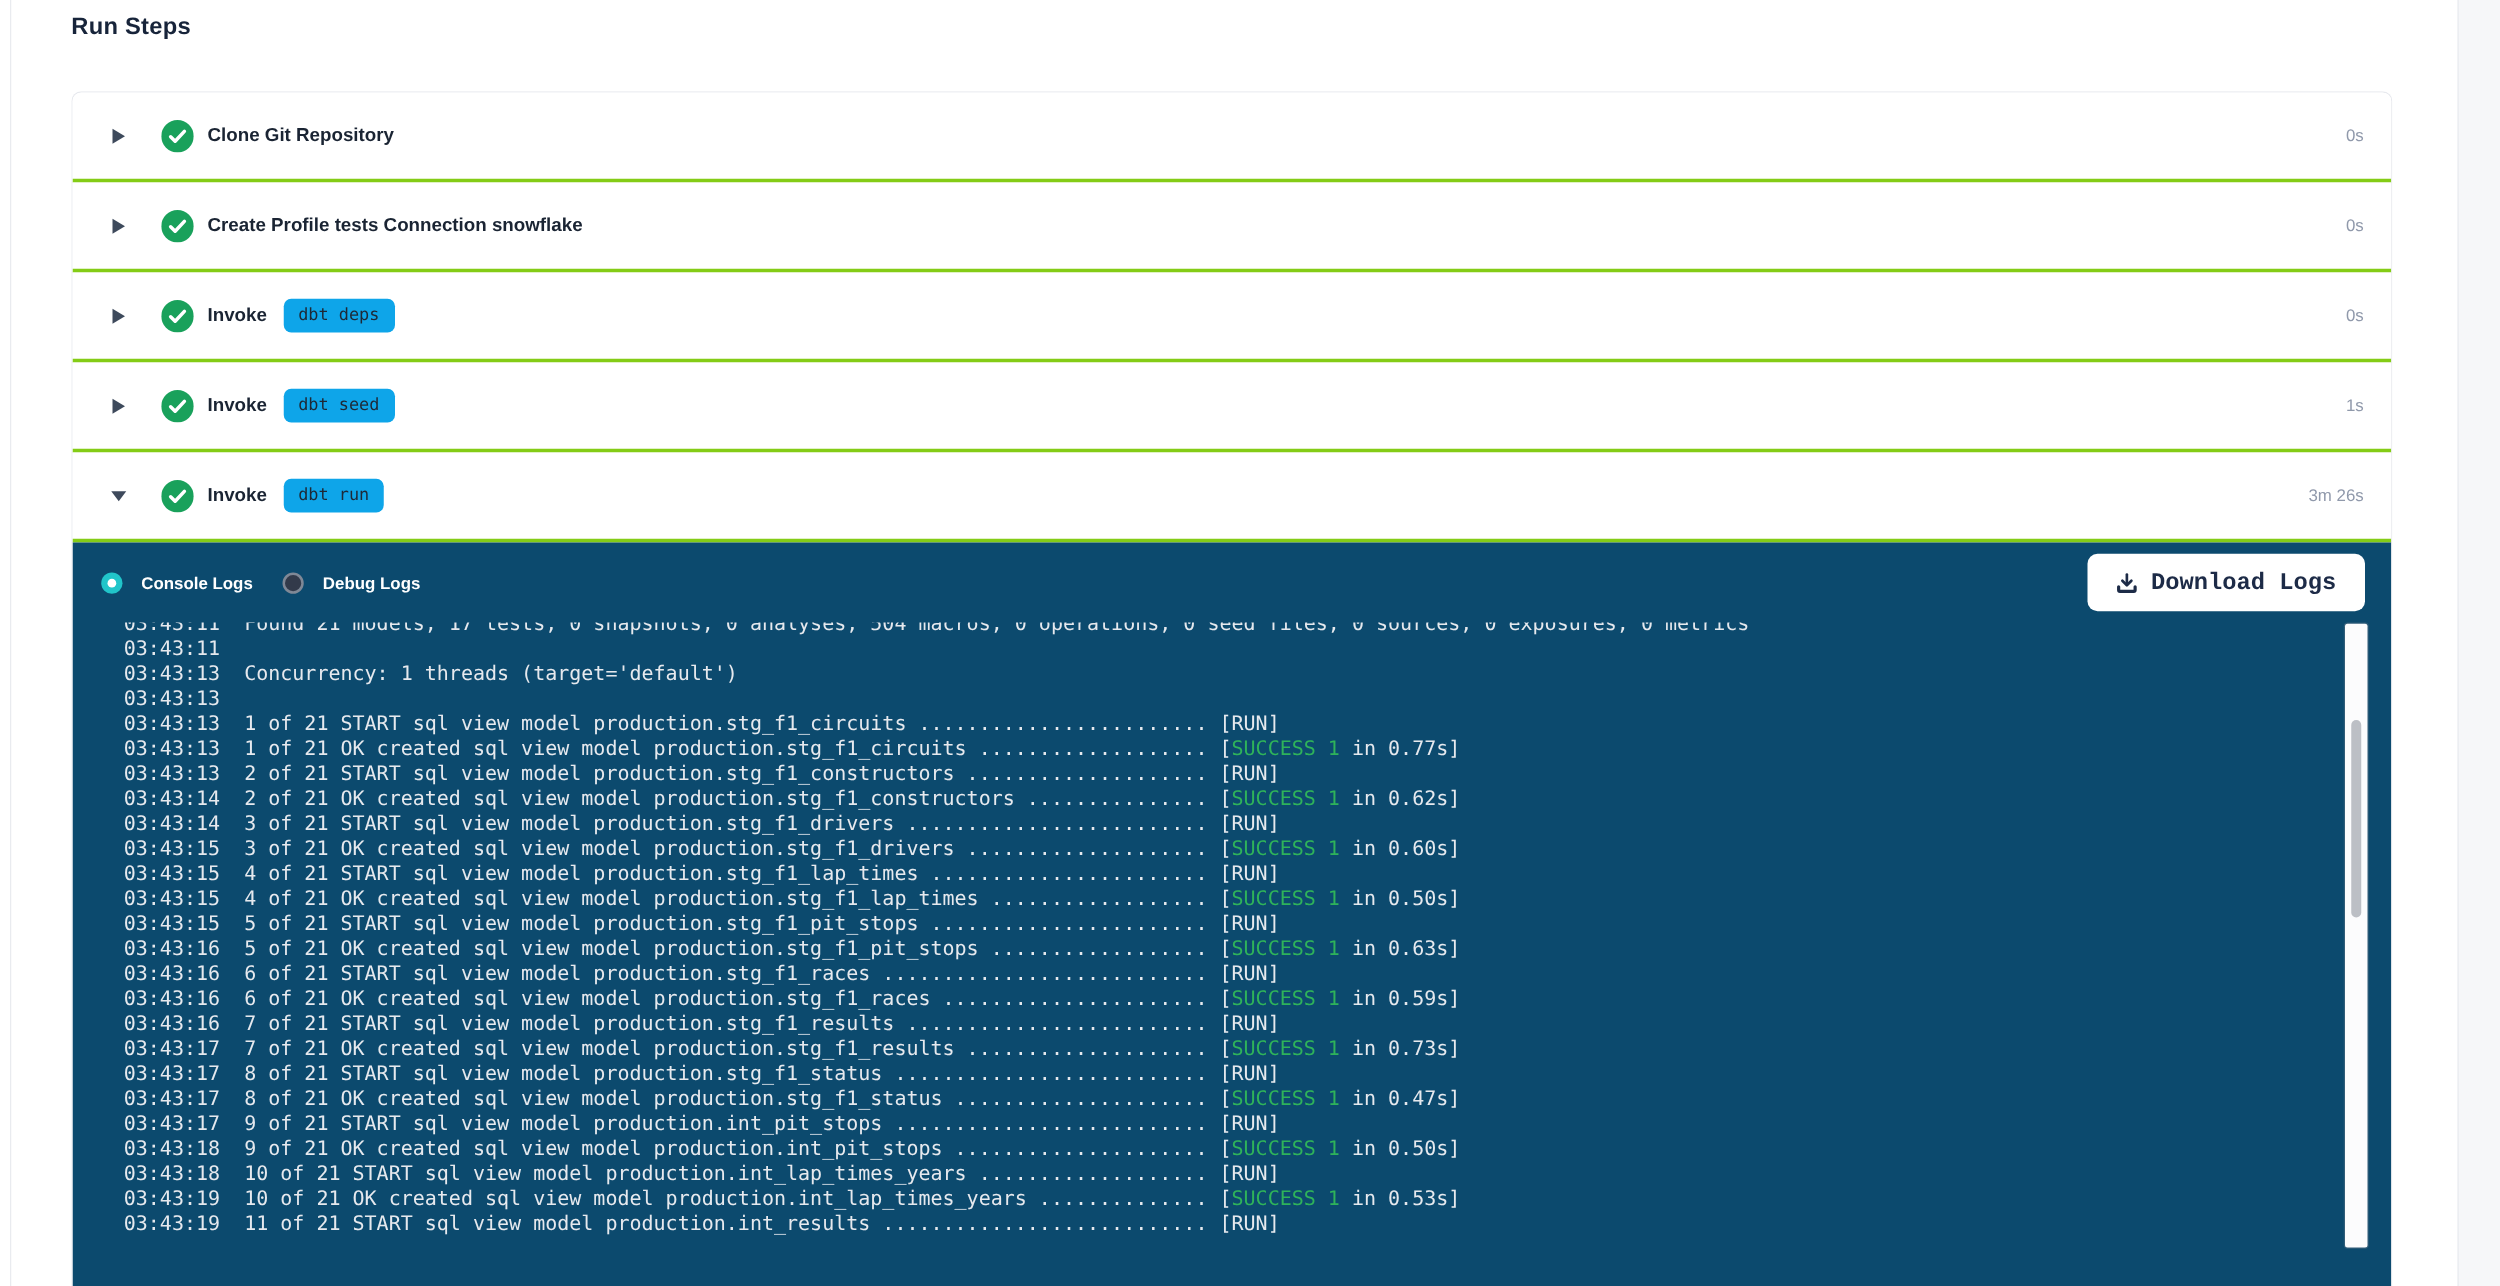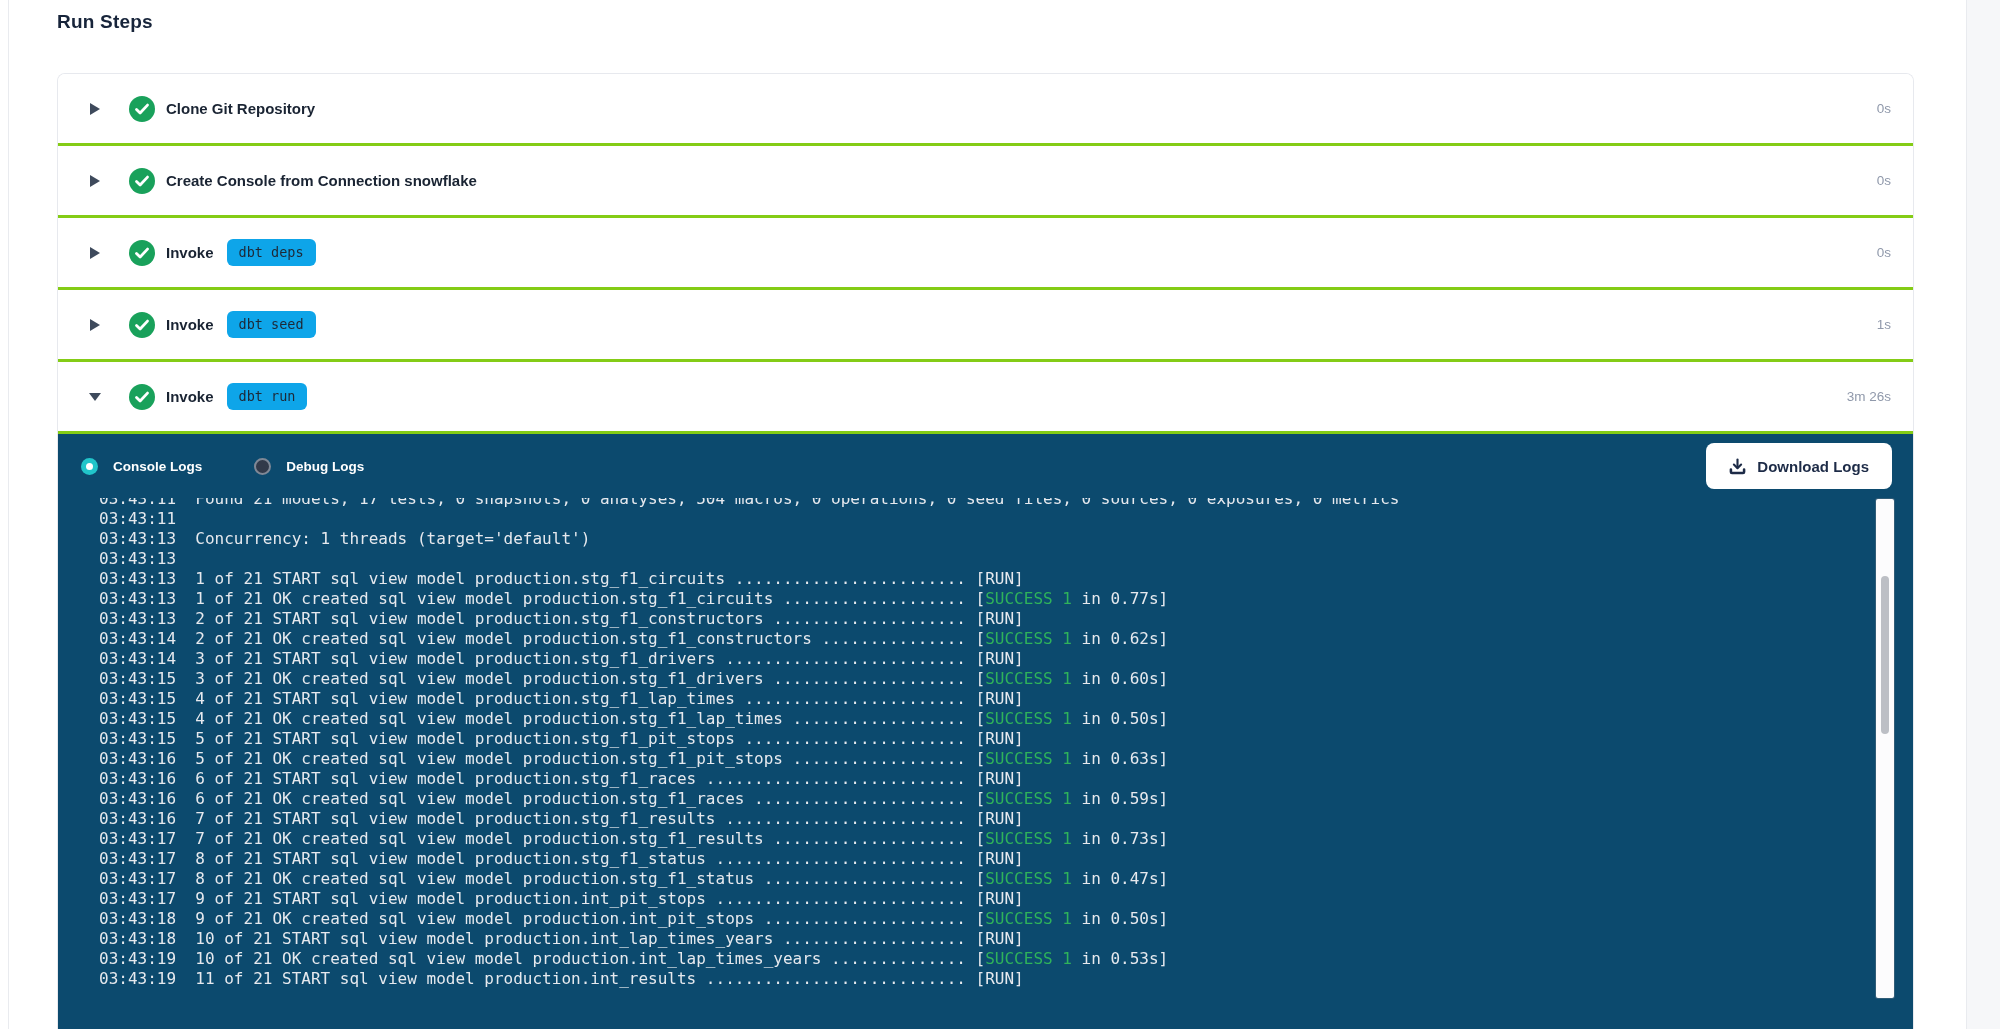--- a/index.html
+++ b/index.html
@@ -17,27 +17,27 @@
   }
   .step-row{height:72px;display:flex;align-items:center;padding:0 22px 0 30px;border-bottom:3px solid #84cc16;background:#fff;box-sizing:border-box;cursor:pointer;}
   .chev{width:14px;height:14px;margin-right:27px;display:flex;align-items:center;justify-content:center;flex:none;}
   .check{width:26px;height:26px;margin-right:11px;flex:none;}
   .step-label{font-size:15px;font-weight:700;color:#1a2433;}
   .cmd{margin-left:13px;background:#0ea5e9;border-radius:6px;padding:5px 12px 6px;font-family:"DejaVu Sans Mono",monospace;font-size:13.5px;color:#1e2836;}
   .duration{margin-left:auto;font-size:13.5px;color:#9099ab;}
   .console{position:relative;width:100%;height:712px;background:#0c4a6e;}
   .console-bar{height:64px;display:flex;align-items:center;padding:0 21px 0 23px;box-sizing:border-box;}
   .radio-item{display:flex;align-items:center;cursor:pointer;}
-  .radio-item + .radio-item{margin-left:52px;}
+  .radio-item + .radio-item{margin-left:24px;}
   .radio-circle{width:17px;height:17px;border-radius:50%;box-sizing:border-box;position:relative;flex:none;}
   .radio-circle.sel{background:#21c5ca;}
   .radio-circle.sel::after{content:"";position:absolute;left:5px;top:5px;width:7px;height:7px;border-radius:50%;background:#ffffff;}
   .radio-circle.unsel{background:#323a4a;border:2px solid #7f8896;}
   .radio-label{margin-left:15px;color:#ffffff;font-size:13.5px;font-weight:700;}
-  .dl-btn{margin-left:auto;height:46px;background:#ffffff;border:none;border-radius:8px;display:flex;align-items:center;gap:11px;padding:0 23px;font-family:Liberation Sans, sans-serif;font-size:15px;font-weight:700;color:#1d2b47;cursor:pointer;}
+  .dl-btn{margin-left:auto;height:46px;background:#ffffff;border:none;border-radius:8px;display:flex;align-items:center;gap:11px;padding:0 23px;font-family:Liberation Mono, monospace;font-size:19px;font-weight:700;color:#1d2b47;cursor:pointer;}
   .log{
     position:absolute;left:0;top:64px;right:42px;bottom:0;overflow:hidden;
     padding-left:41px;font-family:"DejaVu Sans Mono",monospace;font-size:16px;
     line-height:20px;color:#e6e9ee;white-space:pre;
   }
   .log .line:first-child{margin-top:-9px;}
   .log .seg-success{color:#2fb35a;}
   .sb-track{position:absolute;right:19px;top:65px;width:18px;height:499px;background:#fcfcfd;border-radius:2px;box-shadow:0 0 0 1px rgba(120,128,140,.35);}
   .sb-thumb{position:absolute;left:5px;top:77px;width:8px;height:158px;background:#bcbfc5;border-radius:4px;}
   .card-tail{height:100px;background:#fff;}
@@ -68,21 +68,21 @@
       <div class="step-row">
         <span class="chev">
           <svg width="12" height="14" viewBox="0 0 12 14">
             <polygon points="1,1 1,13 11,7" fill="#3e4a5c"></polygon>
           </svg>
         </span>
         <span class="check"><svg width="26" height="26" viewBox="0 0 26 26">
             <circle cx="13" cy="13" r="13" fill="#19a15b"></circle>
             <path d="M7.5 13.4l3.6 3.6 7.4-7.9" fill="none" stroke="#ffffff" stroke-width="2.8" stroke-linecap="round" stroke-linejoin="round"></path>
           </svg></span>
-        <span class="step-label">Create Console from Connection snowflake</span>
+        <span class="step-label">Create Profile tests Connection snowflake</span>
         <span class="duration">0s</span>
       </div>
       <div class="step-row">
         <span class="chev">
           <svg width="12" height="14" viewBox="0 0 12 14">
             <polygon points="1,1 1,13 11,7" fill="#3e4a5c"></polygon>
           </svg>
         </span>
         <span class="check"><svg width="26" height="26" viewBox="0 0 26 26">
             <circle cx="13" cy="13" r="13" fill="#19a15b"></circle>

